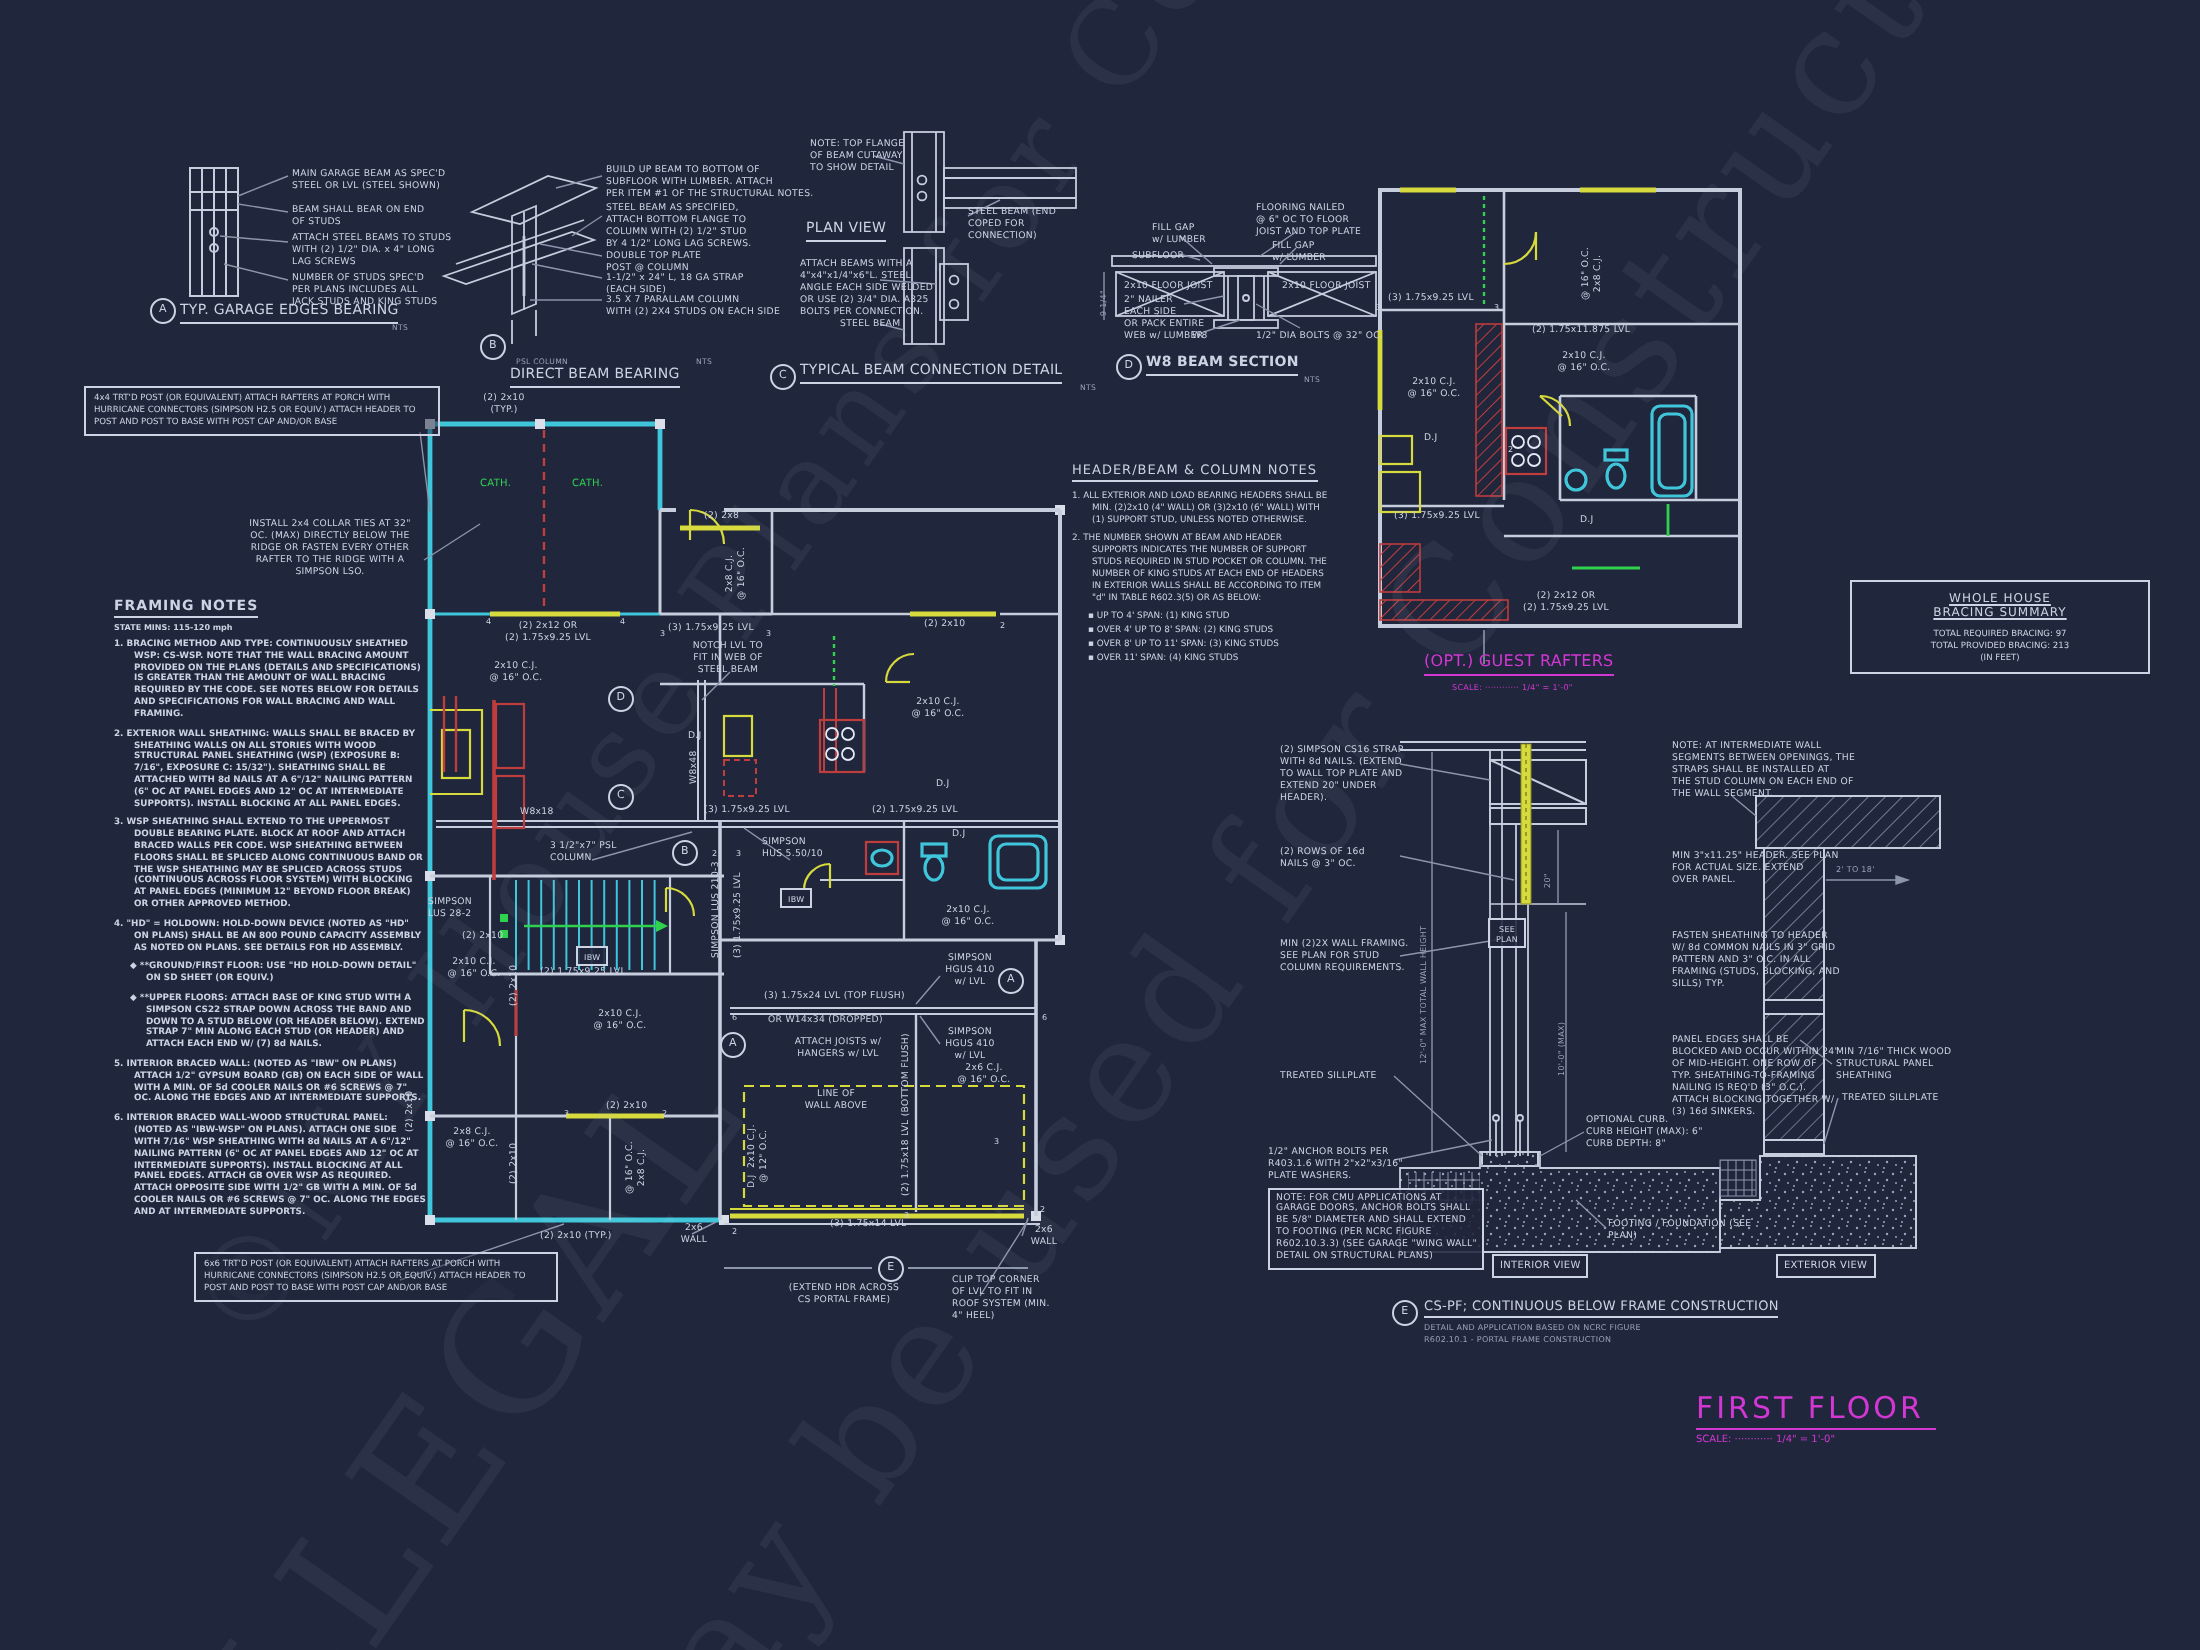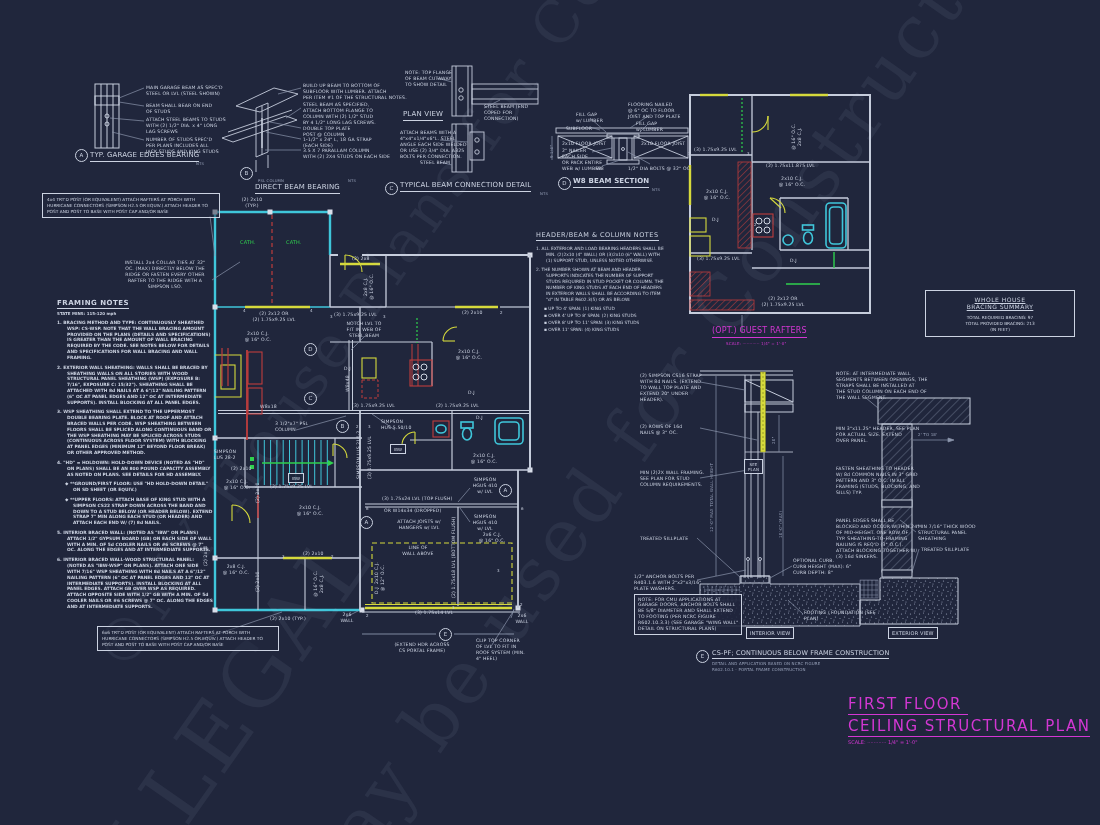--- a/index.html
+++ b/index.html
@@ -716,17 +716,16 @@
     <div class="bt">WHOLE HOUSE</div>
     <div class="bt">BRACING SUMMARY</div>
     <div style="height:4px"></div>
     <div class="bl">TOTAL REQUIRED BRACING: 97</div>
     <div class="bl">TOTAL PROVIDED BRACING: 213</div>
     <div class="bl">(IN FEET)</div>
   </div>
 
   <div style="position:absolute;left:848px;top:694px;">
     <div class="tb-line" style="min-width:120px">FIRST FLOOR</div><br>
-    <div class="tb-line" style="min-width:216px;margin-top:2px">CEILING STRUCTURAL PLAN</div>
     <div class="tb-scale">SCALE: ············ 1/4" = 1'-0"</div>
   </div>
 
 </div>
 
 </body></html>

